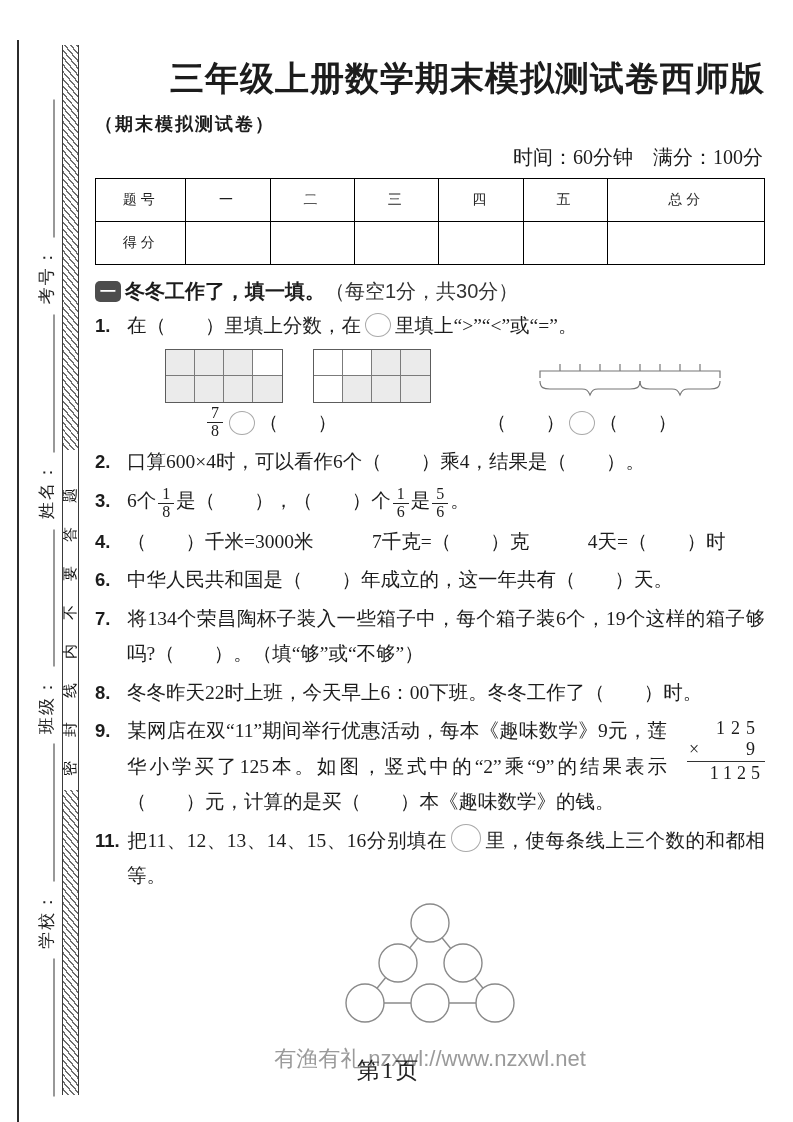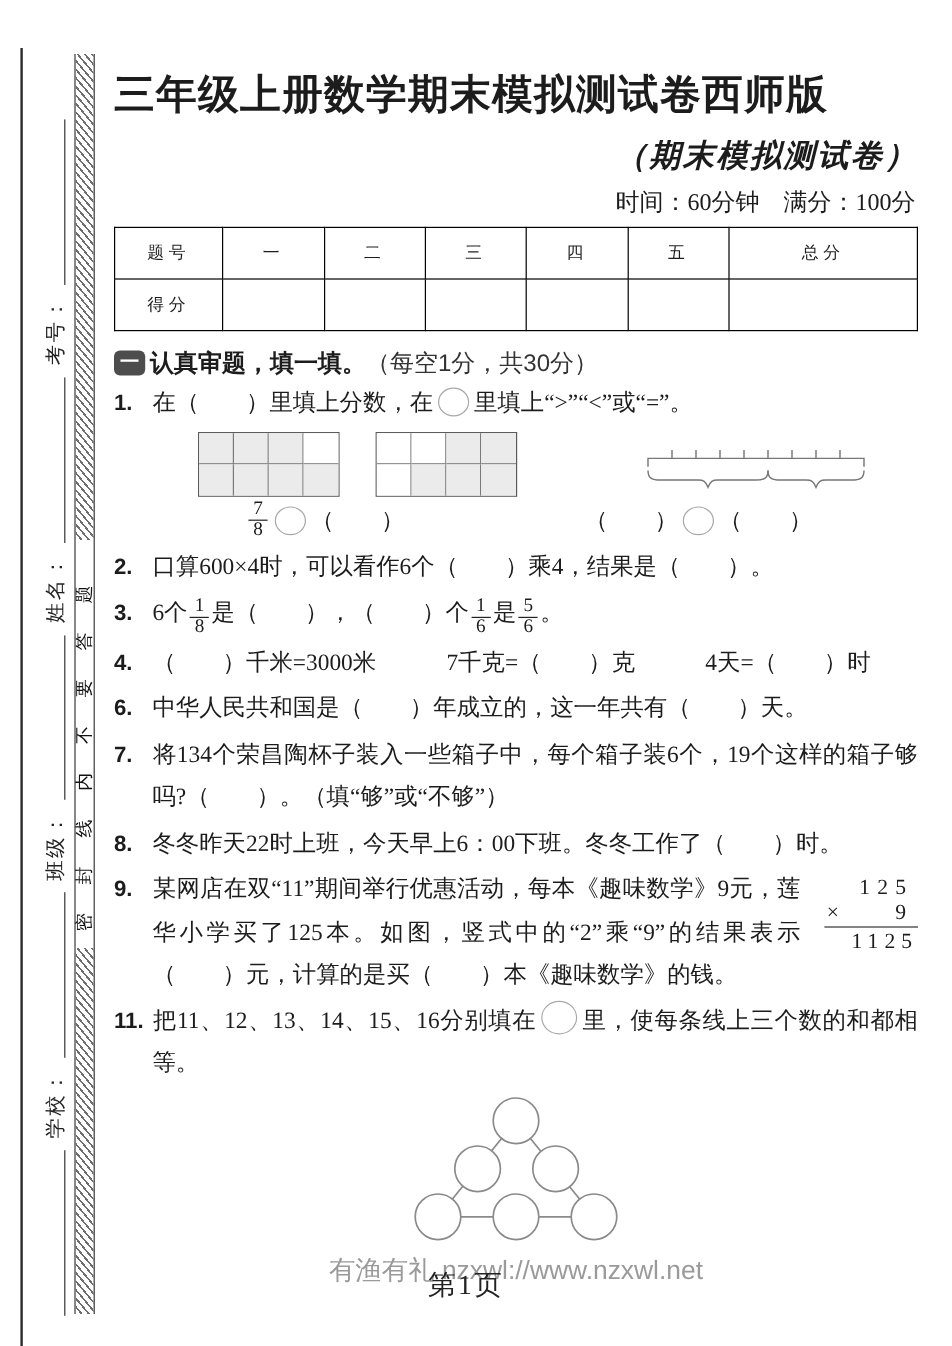--- a/index.html
+++ b/index.html
@@ -24,22 +24,22 @@
   .hatch{background:repeating-linear-gradient(50deg,transparent 0 3.2px,#6e6e6e 3.2px 4.6px);}
   .hatch.h-top{height:405px;}
   .hatch.h-bot{flex:1;}
   .seal-text-wrap{height:340px;position:relative;}
   .seal-text{position:absolute;left:50%;top:50%;width:340px;height:20px;
              transform:translate(-50%,-50%) rotate(-90deg);
              font-size:15px;letter-spacing:24px;white-space:nowrap;text-align:center;color:#111;}
 
   
   .main{position:absolute;left:95px;top:56px;width:670px;}
-  .title{text-align:left;font-size:34px;font-weight:700;letter-spacing:1px;}
-  .subtitle{text-align:right;font-size:26px;font-weight:600;margin-top:10px;letter-spacing:2px;font-style:italic;}
+  .title{text-align:right;font-size:34px;font-weight:700;letter-spacing:1px;}
+  .subtitle{text-align:left;font-size:18px;font-weight:600;margin-top:10px;letter-spacing:2px;}
   .time-score{text-align:right;font-size:20px;margin-top:8px;padding-right:2px;}
 
   table.score{width:100%;border-collapse:collapse;margin-top:7px;}
   table.score td{border:1.8px solid #000;height:40px;text-align:center;font-size:14px;letter-spacing:4px;}
   table.score td.first{width:13.5%;}
 
   .section-head{margin-top:13px;font-size:20px;display:flex;align-items:center;}
   .badge{display:inline-flex;align-items:center;justify-content:center;width:26px;height:21px;
          background:#4d4d4d;border-radius:5px;color:#fff;font-weight:700;font-size:16px;
          margin-right:4px;flex:none;line-height:1;}
@@ -137,21 +137,21 @@
       <td></td>
       <td></td>
       <td></td>
       <td></td>
     </tr>
   </tbody>
     </table>
 
   <div class="section-head sans">
     <span class="badge">一</span>
-    <span class="sec-title">认真审题，填一填。</span>
+    <span class="sec-title">冬冬工作了，填一填。</span>
     <span class="sec-note">（每空1分，共30分）</span>
   </div>
 
   
   <div class="q">
     <span class="qno">1.</span><span>在（　　）里填上分数，在</span><span class="circ"></span><span>里填上“&gt;”“&lt;”或“=”。</span>
   </div>
   <div class="q1-fig">
     <div class="grid8">
         <div class="cell shaded"></div>

